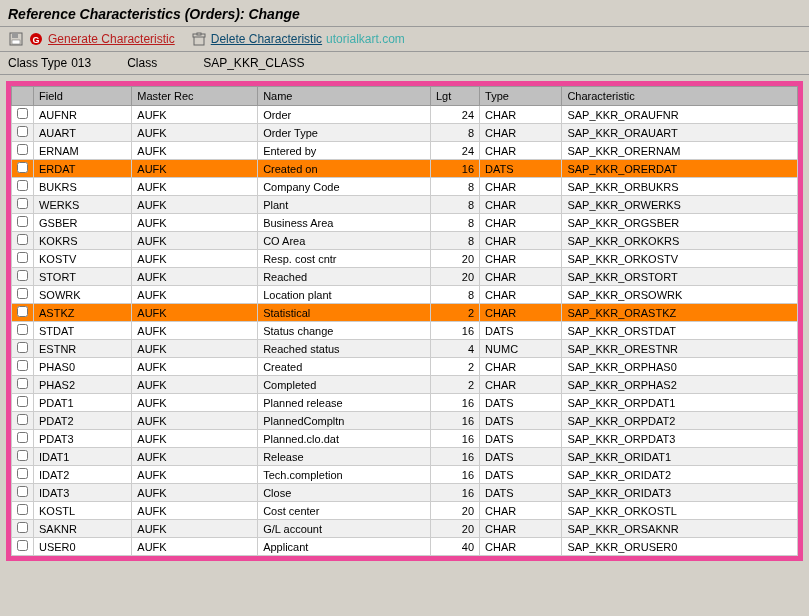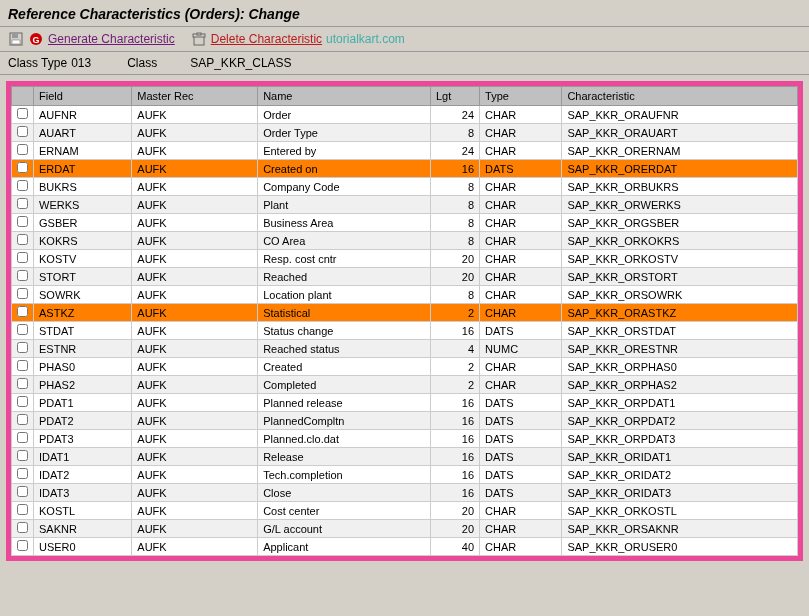--- a/index.html
+++ b/index.html
@@ -105,40 +105,40 @@
           <rect x="3" y="1" width="6" height="5" fill="#999"></rect>
           <rect x="3" y="8" width="8" height="4" fill="#fff" stroke="#666" stroke-width="0.5"></rect>
         </svg>
     </span>
     <span style="width:16px;height:16px;display:inline-flex;align-items:center;justify-content:center;">
       <svg width="14" height="14" viewBox="0 0 14 14">
           <circle cx="7" cy="7" r="6" fill="#cc0000"></circle>
           <text x="7" y="10.5" text-anchor="middle" font-size="9" fill="white" font-weight="bold">G</text>
         </svg>
     </span>
-    <button style="background:none;border:none;cursor:pointer;font-size:12px;color:#701a75;text-decoration:underline;padding:0;">Generate Characteristic</button>
+    <button style="background:none;border:none;cursor:pointer;font-size:12px;color:#b91c1c;text-decoration:underline;padding:0;">Generate Characteristic</button>
   </div>
   <div style="display:flex;align-items:center;gap:4px;">
     <span style="width:16px;height:16px;display:inline-flex;align-items:center;justify-content:center;">
       <svg width="14" height="14" viewBox="0 0 14 14">
           <rect x="2" y="4" width="10" height="9" fill="#d4d0c8" stroke="#666" stroke-width="1"></rect>
           <rect x="1" y="2" width="12" height="3" fill="#d4d0c8" stroke="#666" stroke-width="1"></rect>
           <rect x="5" y="1" width="4" height="2" fill="#d4d0c8" stroke="#666" stroke-width="1"></rect>
         </svg>
     </span>
-    <button style="background:none;border:none;cursor:pointer;font-size:12px;color:#b91c1c;text-decoration:underline;padding:0;">Delete Characteristic</button>
+    <button style="background:none;border:none;cursor:pointer;font-size:12px;color:#0c4a6e;text-decoration:underline;padding:0;">Delete Characteristic</button>
     <span class="watermark">utorialkart.com</span>
   </div>
 </div>
 
 <div class="info-bar">
   <span style="font-size:12px;">Class Type</span>
   <span style="font-size:12px; margin-left:-12px;">013</span>
   <span style="font-size:12px; margin-left:20px;">Class</span>
-  <span style="font-size:12px; margin-left:17px;">SAP_KKR_CLASS</span>
+  <span style="font-size:12px; margin-left:30px;">SAP_KKR_CLASS</span>
 </div>
 
 <div class="main-content">
   <table>
     <thead>
       <tr>
         <th style="width:20px;"></th>
         <th>Field</th>
         <th>Master Rec</th>
         <th>Name</th>

